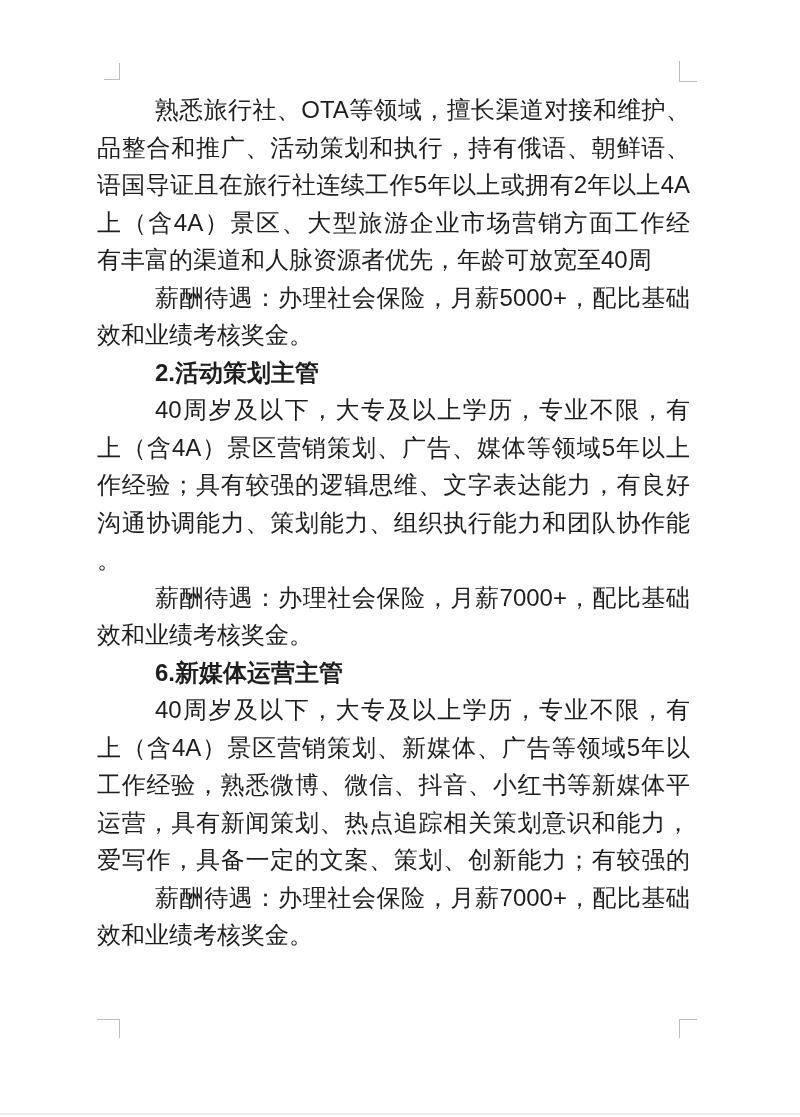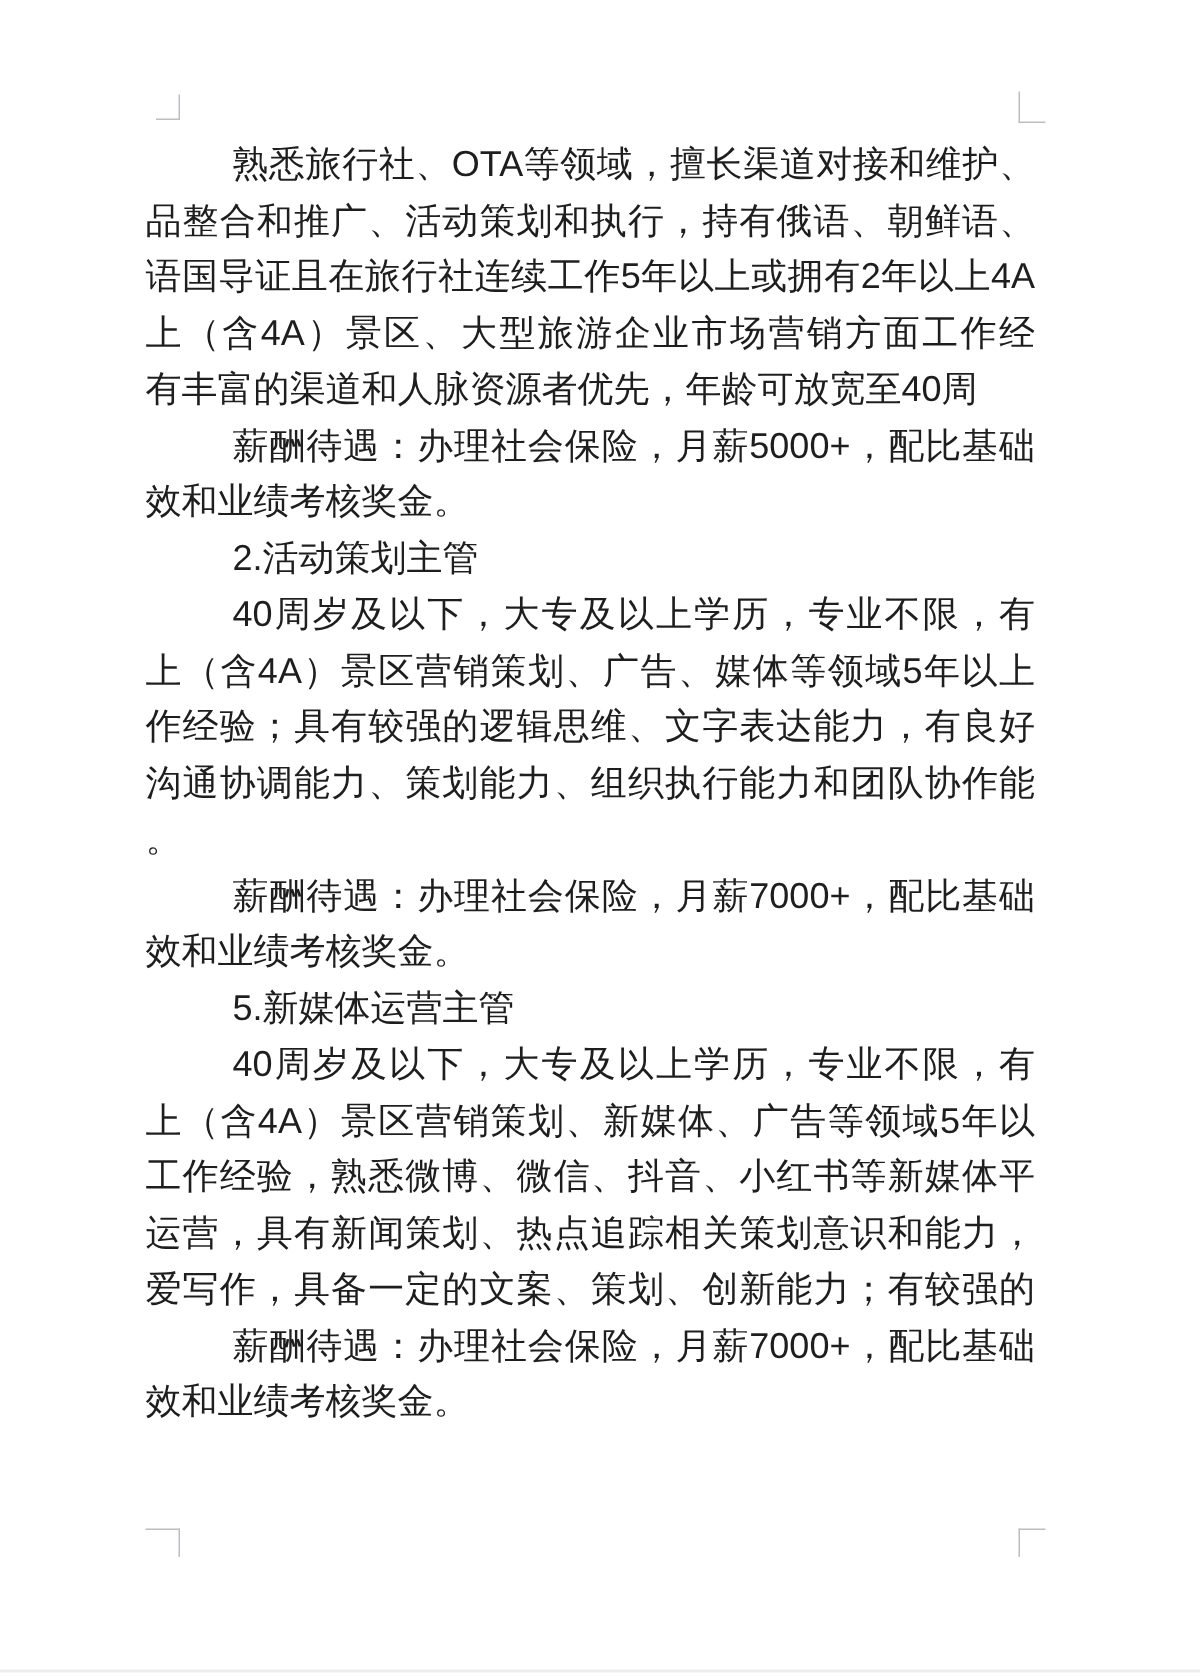--- a/index.html
+++ b/index.html
@@ -37,21 +37,21 @@
     overflow: hidden;
   }
   .line.just {
     text-align: justify;
     text-align-last: justify;
   }
   .line.indent {
     padding-left: 58px;
   }
   .line.heading {
-    font-weight: normal;
+    font-weight: bold;
   }
   .mark {
     position: absolute;
     box-sizing: border-box;
   }
   .mark.tl {
     left: 104px; top: 63px; width: 16px; height: 17px;
     border-right: 1px solid var(--mark-color, #b9bfc4);
     border-bottom: 1px solid var(--mark-color, #b9bfc4);
   }
@@ -105,21 +105,21 @@
         <div class="line just">上（含4A）景区营销策划、广告、媒体等领域5年以上工</div>
         <div class="line just">作经验；具有较强的逻辑思维、文字表达能力，有良好的</div>
         <div class="line just">沟通协调能力、策划能力、组织执行能力和团队协作能力</div>
         <div class="line">。</div>
       </div>
       <div class="block">
         <div class="line indent just">薪酬待遇：办理社会保险，月薪7000+，配比基础绩</div>
         <div class="line">效和业绩考核奖金。</div>
       </div>
       <div class="block">
-        <div class="line indent heading">5.新媒体运营主管</div>
+        <div class="line indent heading">6.新媒体运营主管</div>
       </div>
       <div class="block">
         <div class="line indent just">40周岁及以下，大专及以上学历，专业不限，有4A以</div>
         <div class="line just">上（含4A）景区营销策划、新媒体、广告等领域5年以上</div>
         <div class="line just">工作经验，熟悉微博、微信、抖音、小红书等新媒体平台</div>
         <div class="line just">运营，具有新闻策划、热点追踪相关策划意识和能力，热</div>
         <div class="line just">爱写作，具备一定的文案、策划、创新能力；有较强的资</div>
       </div>
       <div class="block">
         <div class="line indent just">薪酬待遇：办理社会保险，月薪7000+，配比基础绩</div>

